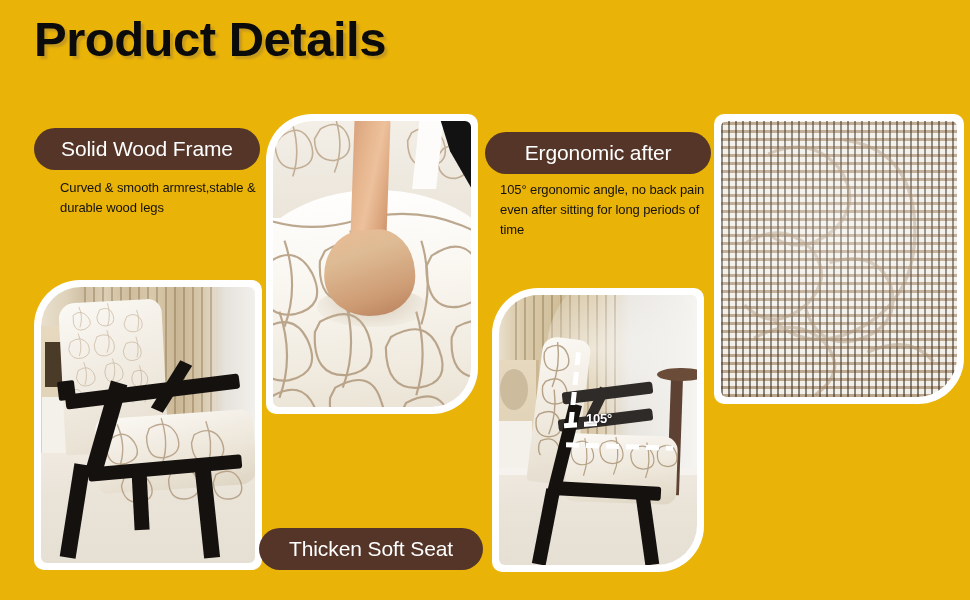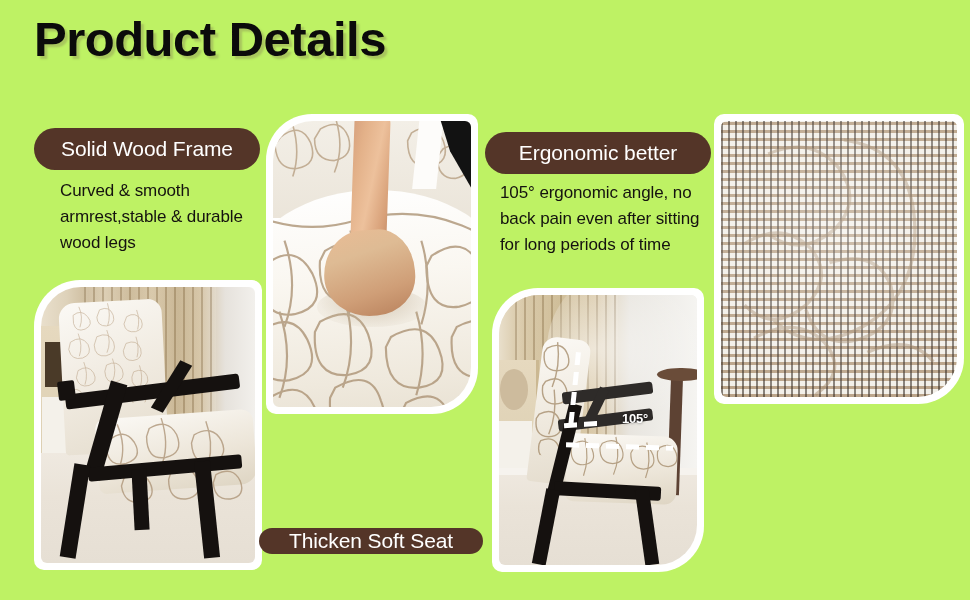--- a/index.html
+++ b/index.html
@@ -12,21 +12,21 @@
 
   body {
     font-family: "Liberation Sans", sans-serif;
     background: #fdf0d9;
     position: relative;
   }
 
   .page {
     position: absolute;
     inset: 0;
-    background: #bef264;
+    background: #eab308;
   }
 
   
   .title {
     position: absolute;
     left: 34px;
     top: 14px;
     font-size: 49px;
     font-weight: bold;
     letter-spacing: -0.5px;
@@ -54,21 +54,21 @@
     justify-content: center;
     font-size: 21px;
     letter-spacing: -0.1px;
     white-space: nowrap;
     padding: 0 18px;
   }
 
   
   .desc {
     position: absolute;
-    font-size: 17px;
+    font-size: 13px;
     line-height: 1.52;
     color: #14120f;
     letter-spacing: -0.1px;
   }
 
   
   .photo {
     position: absolute;
     background: #ffffff;
     padding: 7px;
@@ -347,23 +347,23 @@
         </svg>
       </div>
 
       <div class="dimple"></div>
       <div class="arm"></div>
       <div class="fist"></div>
     </div>
   </div>
 
 
-  <div class="pill" style="left:259px; top:528px; width:224px; height:26px;">Thicken Soft Seat</div>
-
-  <div class="pill" style="left:485px; top:132px; width:226px; height:42px;">Ergonomic better</div>
+  <div class="pill" style="left:259px; top:528px; width:224px; height:42px;">Thicken Soft Seat</div>
+
+  <div class="pill" style="left:485px; top:132px; width:226px; height:42px;">Ergonomic after</div>
 
   <div class="desc" style="left:500px; top:180px; width:218px;">105° ergonomic angle, no back pain even after sitting for long periods of time</div>
 
   <div class="photo r-tl-br" style="left:492px; top:288px; width:212px; height:284px;">
     <div class="inner">
       <div class="room-wall" style="height:66%; background:linear-gradient(90deg,#e7dcc6 0%,#d8c8a8 14%,#c9b governor 0%);"></div>
       <div class="room-wall" style="height:66%; background:linear-gradient(90deg,#e9dfcb 0%,#d6c5a3 12%,#cbb890 30%,#d6c4a2 48%,#e8e5df 66%,#f5f4f1 100%);"></div>
       <div class="slat-overlay" style="left:8%; width:52%; height:66%;"></div>
       <div class="shelf-unit" style="left:-2%; top:24%; width:22%; height:42%;">
         <div class="shelf-hole" style="top:8%; height:36%; background:#cdbb9d; border-radius:50%;"></div>
@@ -404,21 +404,21 @@
       <div class="wood" style="left:30%; top:44%; width:48%; height:4.5%; transform:rotate(-7deg); border-radius:3px; background:#2e2b29;"></div>
       <div class="wood" style="left:47%; top:34%; width:5%; height:13%; transform:rotate(26deg); background:#2e2b29;"></div>
       <div class="wood" style="left:30%; top:40%; width:6.5%; height:34%; transform:rotate(14deg);"></div>
       <div class="wood" style="left:28%; top:70%; width:54%; height:5%; transform:rotate(3deg); border-radius:3px;"></div>
       <div class="wood" style="left:20%; top:72%; width:7%; height:28%; transform:rotate(11deg);"></div>
       <div class="wood" style="left:71%; top:72%; width:7%; height:28%; transform:rotate(-8deg);"></div>
 
       <div class="dash-v" style="left:37%; top:21%; height:28%; transform:rotate(6deg);"></div>
       <div class="dash-h" style="left:34%; top:55%; width:54%; transform:rotate(2deg);"></div>
       <div class="dash-h" style="left:33%; top:47%; width:18%; transform:rotate(-4deg);"></div>
-      <div class="ann-label" style="left:44%; top:43%;margin-left:36px;">105°</div>
+      <div class="ann-label" style="left:44%; top:43%;">105°</div>
     </div>
   </div>
 
   <div class="photo r-br-big" style="left:714px; top:114px; width:250px; height:290px;">
     <div class="inner">
       <div class="weave"></div>
       <div class="weave-stitch"></div>
       <div class="weave-mask"></div>
       <svg class="floral" viewBox="0 0 100 120" preserveAspectRatio="none" style="opacity:0.45;">
         <g stroke="#9c8062" stroke-width="1.4" fill="none">

